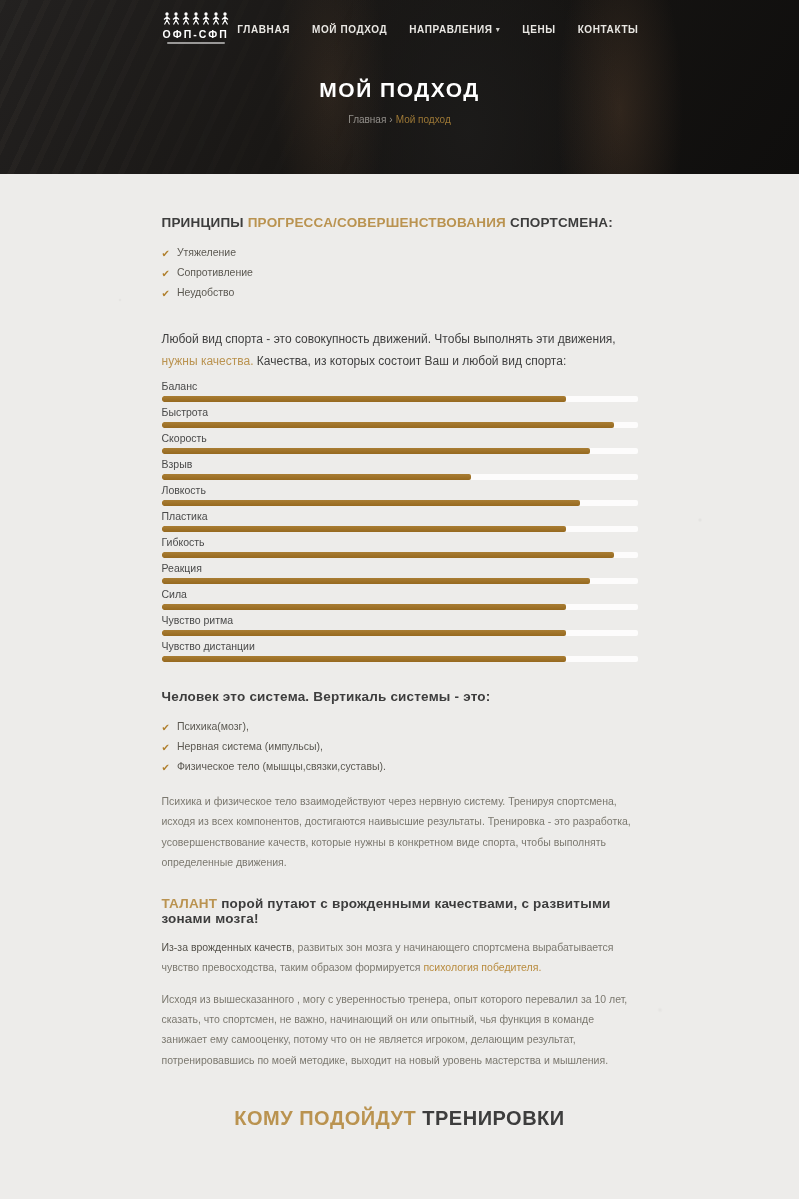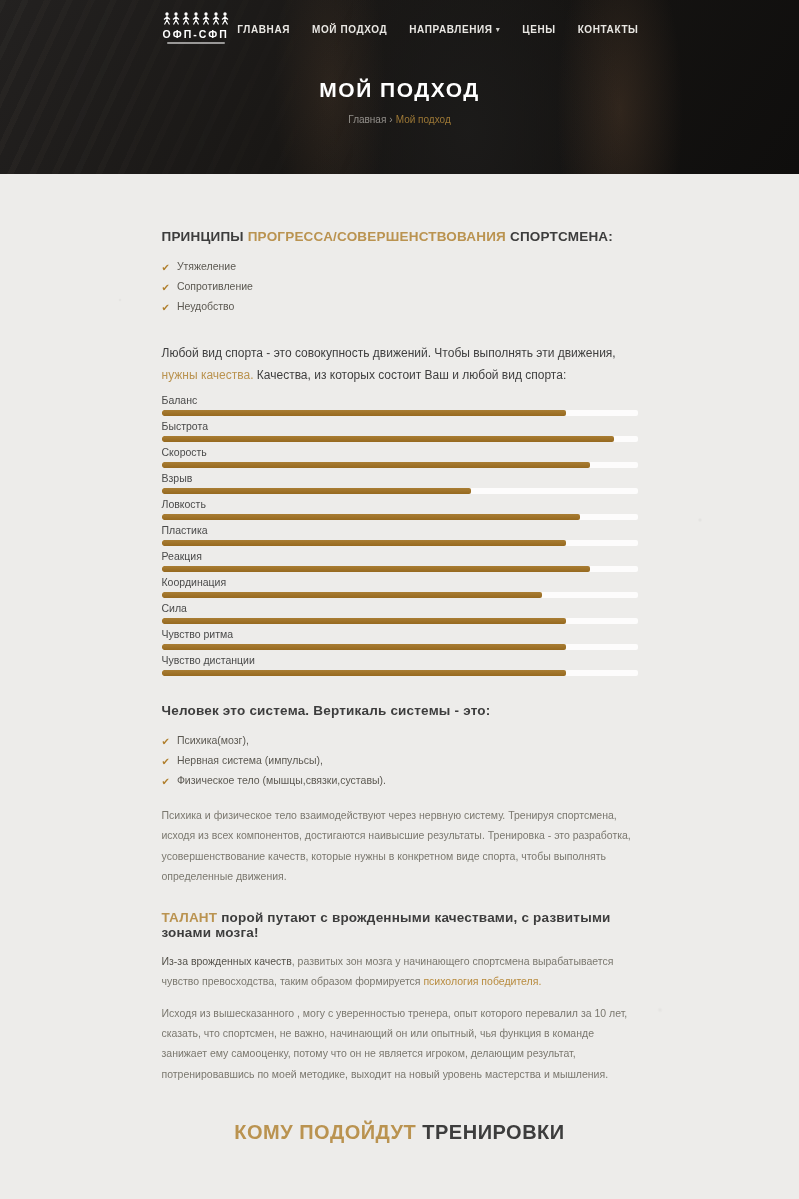--- a/index.html
+++ b/index.html
@@ -48,21 +48,21 @@
     color:#ffffff;font-size:21px;font-weight:bold;letter-spacing:1.5px;
   }
   .breadcrumb{position:relative;z-index:2;text-align:center;margin-top:12px;font-size:10px;}
   .breadcrumb .bc-home{color:#93908b;text-decoration:none;}
   .breadcrumb .bc-sep{color:#93908b;margin:0 3px;}
   .breadcrumb .bc-cur{color:#9d7836;}
   
   .content{width:476px;margin:0 auto;}
   .sec-heading{font-size:13.5px;font-weight:bold;color:#3d3d3d;letter-spacing:.2px;margin:0;}
   .accent{color:#ba9350;}
-  .principles{padding-top:55px;}
+  .principles{padding-top:41px;}
   .checklist{margin:15px 0 0;padding:0;list-style:none;}
   .checklist li{display:flex;align-items:baseline;gap:7px;font-size:10.5px;color:#5c5952;margin-bottom:5px;line-height:1.45;}
   .check-ic{color:#b07f2c;font-size:10px;line-height:1;position:relative;top:1px;}
   .lead{margin:27px 0 8px;font-size:12px;font-weight:normal;color:#3f3f3f;line-height:1.85;}
   
   .skills{margin-top:4px;}
   .skill{margin-bottom:4px;}
   .skill-label{font-size:10.5px;color:#4a4a4a;margin-bottom:3px;line-height:13px;}
   .skill-track{height:6px;background:rgba(255,255,255,.85);border-radius:2px;overflow:hidden;}
   .skill-fill{height:6px;background:linear-gradient(180deg,#a97d33,#96691f);border-radius:2px;}
@@ -185,29 +185,29 @@
           <div class="skill-fill" style="width: 88%;"></div>
         </div>
       </div>
     <div class="skill">
         <div class="skill-label">Пластика</div>
         <div class="skill-track">
           <div class="skill-fill" style="width: 85%;"></div>
         </div>
       </div>
     <div class="skill">
+        <div class="skill-label">Гибкость</div>
+        <div class="skill-track">
+          <div class="skill-fill" style="width: 95%;"></div>
+        </div>
+      </div>
+    <div class="skill">
         <div class="skill-label">Реакция</div>
         <div class="skill-track">
           <div class="skill-fill" style="width: 90%;"></div>
-        </div>
-      </div>
-    <div class="skill">
-        <div class="skill-label">Координация</div>
-        <div class="skill-track">
-          <div class="skill-fill" style="width: 80%;"></div>
         </div>
       </div>
     <div class="skill">
         <div class="skill-label">Сила</div>
         <div class="skill-track">
           <div class="skill-fill" style="width: 85%;"></div>
         </div>
       </div>
     <div class="skill">
         <div class="skill-label">Чувство ритма</div>

